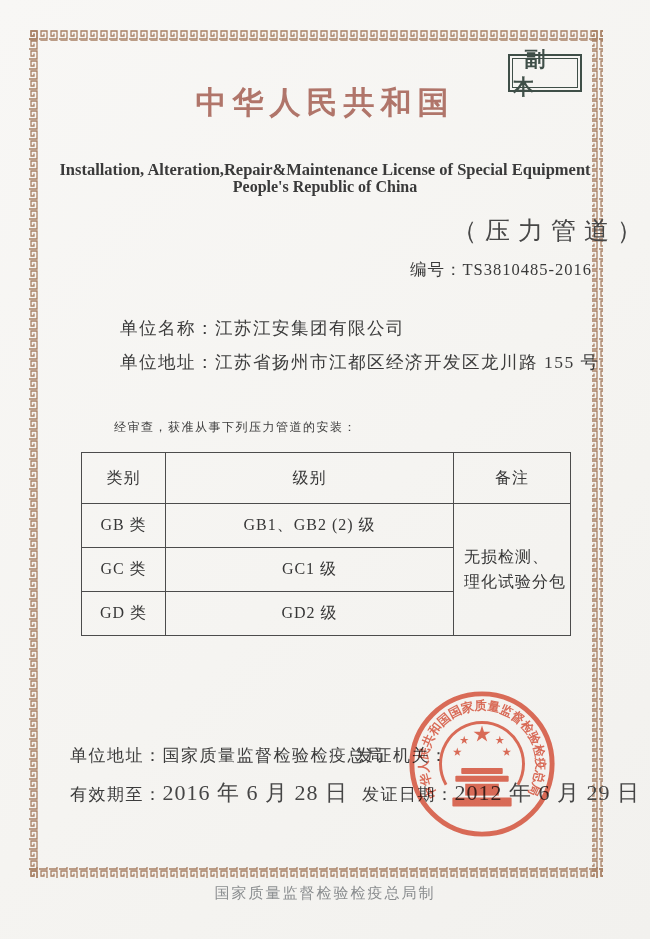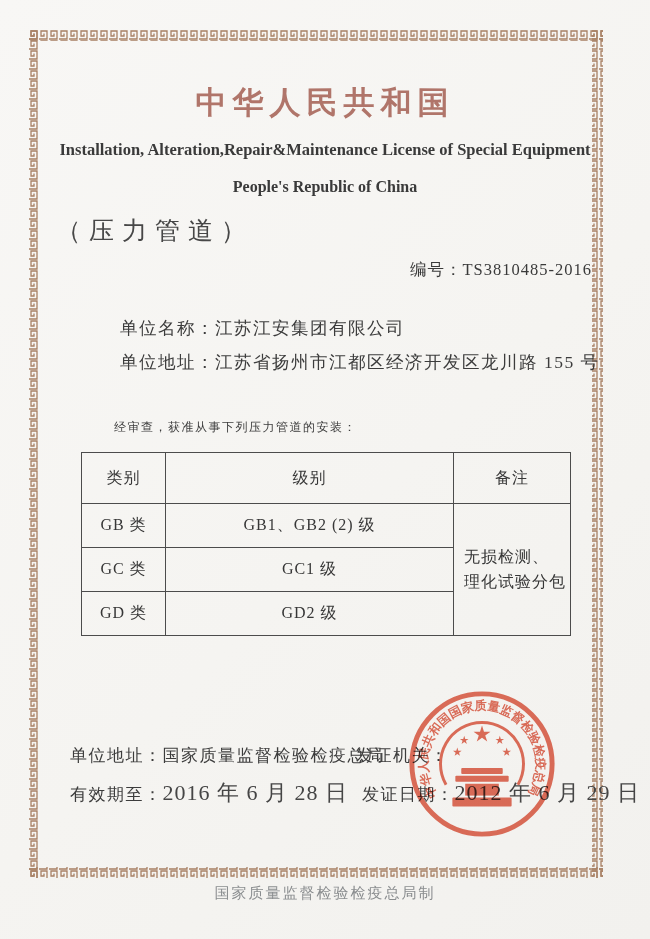--- a/index.html
+++ b/index.html
@@ -39,29 +39,29 @@
     position:absolute;left:0;top:82px;width:100%;text-align:center;
     font-family:"Liberation Sans","DejaVu Sans",sans-serif;
     font-weight:bold;font-size:31px;color:var(--c-title);letter-spacing:6px;
   }
   .title-cn-2{
     position:absolute;left:0;top:118px;width:100%;text-align:center;
     font-family:"Liberation Sans","DejaVu Sans",sans-serif;
     font-weight:bold;font-size:33px;color:var(--c-title);letter-spacing:2px;
   }
   .title-en-1{
-    position:absolute;left:0;top:140px;width:100%;text-align:center;
+    position:absolute;left:0;top:160px;width:100%;text-align:center;
     font-weight:bold;font-size:16.5px;color:#3a3a3a;
   }
   .title-en-2{
     position:absolute;left:0;top:178px;width:100%;text-align:center;
     font-weight:bold;font-size:16px;color:#3a3a3a;
   }
   .subtitle{
-    position:absolute;left:0;top:214px;width:100%;text-align:left;
+    position:absolute;left:0;top:214px;width:100%;text-align:right;
     font-size:25px;color:#474747;letter-spacing:8px;text-indent:8px;padding-left:48px;
   }
   .license-line{
     position:absolute;right:58px;top:259px;
     font-size:16.5px;color:#3a3a3a;letter-spacing:1px;
   }
   .info-line{position:absolute;left:84px;font-size:17.5px;letter-spacing:1.5px;color:#3c3c3c;margin-left:36px;}
   .info-name{top:316px;}
   .info-address{top:350px;}
   .approval-note{position:absolute;left:114px;top:419px;font-size:12px;letter-spacing:1.5px;color:#3c3c3c;}
@@ -108,20 +108,23 @@
       <pattern id="gk" width="10" height="10" patternUnits="userSpaceOnUse">
         <path d="M1 9 H9 V1 H3 V6 H6 V3.5" fill="none" stroke-width="1.3"></path>
       </pattern>
     </defs>
     <rect x="0" y="0" width="575" height="11" fill="url(#gk)"></rect>
     <rect x="0" y="837" width="575" height="11" fill="url(#gk)"></rect>
     <rect x="0" y="0" width="11" height="848" fill="url(#gk)"></rect>
     <rect x="564" y="0" width="11" height="848" fill="url(#gk)"></rect>
   </svg>
 
+  <div class="badge">
+    <div class="badge-inner">副本</div>
+  </div>
 
   <div class="title-cn-1">中华人民共和国</div>
   <div class="title-en-1">Installation, Alteration,Repair&amp;Maintenance License of Special Equipment</div>
   <div class="title-en-2">People's Republic of China</div>
   <div class="subtitle">（压力管道）</div>
 
   <div class="license-line">
     <span>编号：</span><span>TS3810485-2016</span>
   </div>
 

